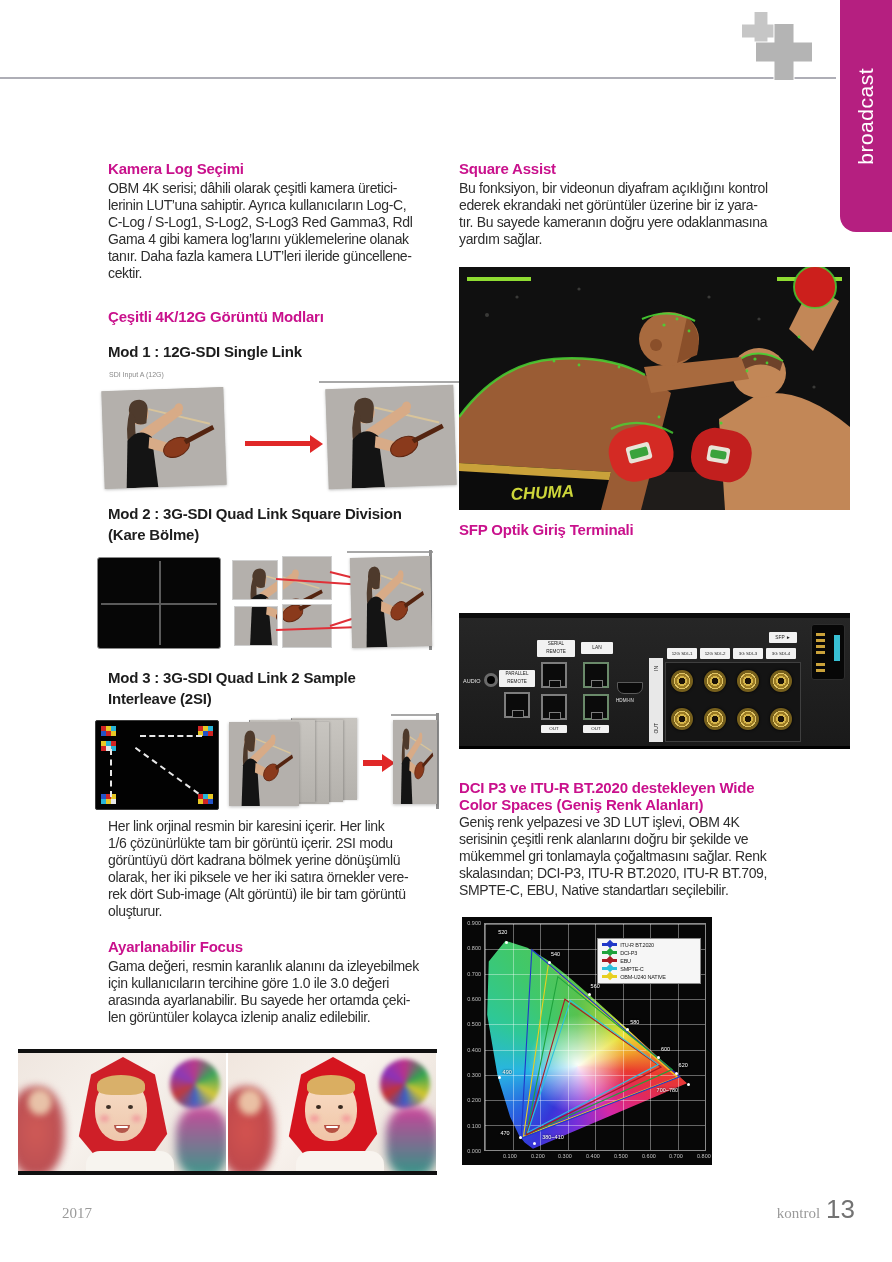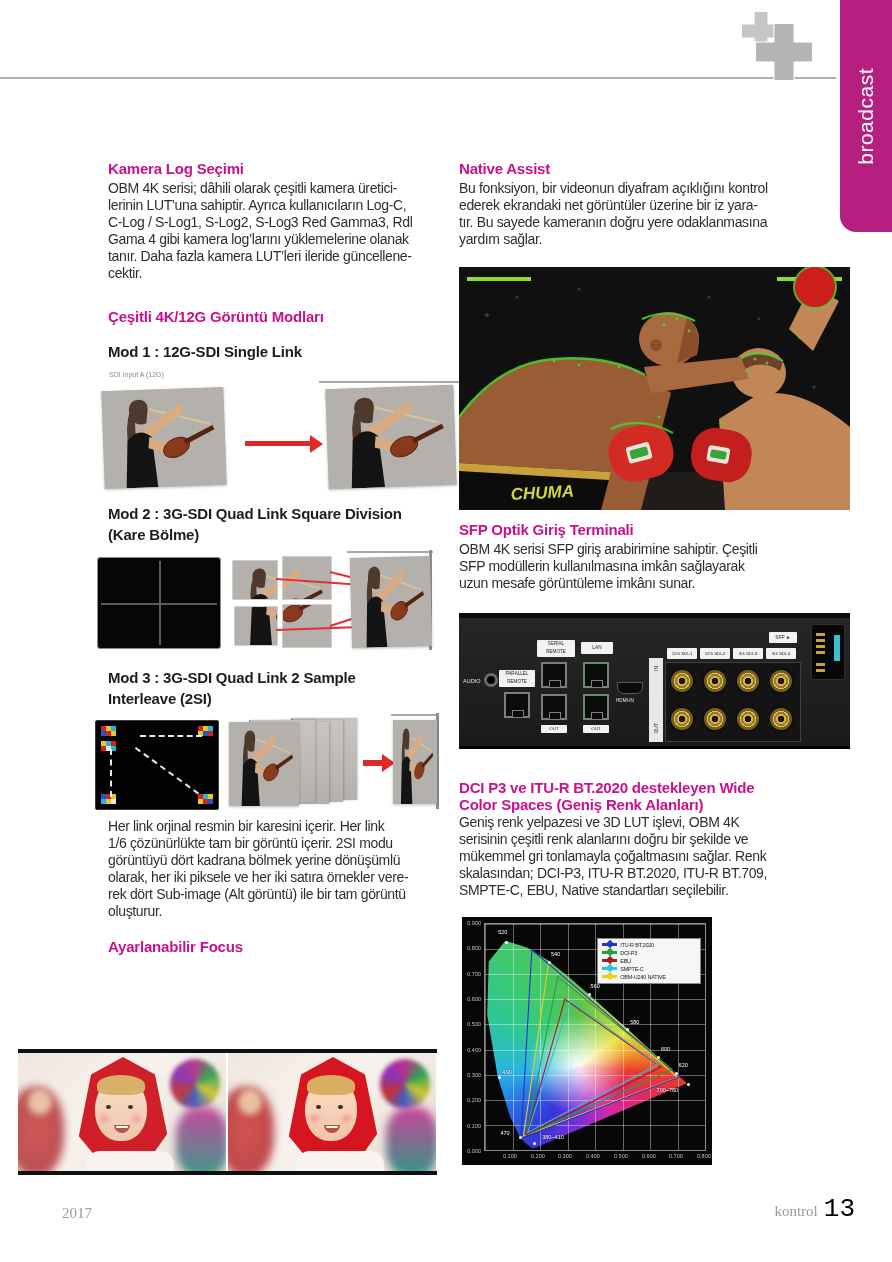--- a/index.html
+++ b/index.html
@@ -118,21 +118,21 @@
   .lg-mark { width:15px; height:3px; position:relative; flex:0 0 15px; }
   .lg-mark::after { content:""; position:absolute; left:5px; top:-2px; width:6px; height:6px; transform:rotate(45deg); background:inherit; }
   .lg-label { font-size:5.5px; color:#1a1a1a; letter-spacing:-.2px; }
   .tick { position:absolute; font-size:5.5px; color:#c2c2c2; }
   .ytick { left:0; width:19px; text-align:right; }
 
   
   .foot-year { position:absolute; left:62px; top:1205px; font-family:"Liberation Serif", serif; font-size:15px; color:#9a9a9a; }
   .foot-right { position:absolute; right:37px; top:1194px; display:flex; align-items:baseline; gap:6px; }
   .foot-brand { font-family:"Liberation Serif", serif; font-size:15px; color:#9a9a9a; }
-  .foot-page { font-family:Liberation Mono, monospace; font-size:26px; color:#000000; }
+  .foot-page { font-family:Liberation Sans, sans-serif; font-size:26px; color:#737373; }
 </style>
 </head>
 <body>
 
 <svg width="0" height="0" style="position:absolute" aria-hidden="true">
   <symbol id="violinist-art" viewBox="0 0 100 70" preserveAspectRatio="none">
     <rect width="100" height="70" fill="#b8b5b0"></rect>
     <rect width="100" height="70" fill="#a8a5a0" opacity=".25"></rect>
     <path d="M38 14 L88 26" stroke="#d9c49a" stroke-width="1.4"></path>
     <path d="M30 30 L62 12 L66 18 L36 36 Z" fill="#d8ab87"></path>
@@ -293,20 +293,24 @@
   </div>
 
   <div class="body-txt" style="left:108px; top:818px; width:352px;">Her link orjinal resmin bir karesini içerir. Her link
 1/6 çözünürlükte tam bir görüntü içerir. 2SI modu
 görüntüyü dört kadrana bölmek yerine dönüşümlü
 olarak, her iki piksele ve her iki satıra örnekler vere-
 rek dört Sub-image (Alt görüntü) ile bir tam görüntü
 oluşturur.</div>
 
   <div class="h-mag" style="left:108px; top:938px; width:340px;">Ayarlanabilir Focus</div>
+  <div class="body-txt" style="left:108px; top:958px; width:352px;">Gama değeri, resmin karanlık alanını da izleyebilmek
+için kullanıcıların tercihine göre 1.0 ile 3.0 değeri
+arasında ayarlanabilir. Bu sayede her ortamda çeki-
+len görüntüler kolayca izlenip analiz edilebilir.</div>
 
   <div class="fig fig-girls" style="left:18px; top:1049px; width:419px; height:126px;">
     <div class="girl-panel">
       <div class="gp-leftfig"></div>
       <div class="gp-lefthead"></div>
       <div class="gp-turban"></div>
       <div class="gp-turbanbody"></div>
       <div class="gp-scarf"></div>
       <div class="gp-face"></div>
       <div class="gp-bangs"></div>
@@ -327,21 +331,21 @@
       <div class="gp-bangs"></div>
       <div class="gp-eye" style="left:88px; top:52px;"></div>
       <div class="gp-eye" style="left:110px; top:52px;"></div>
       <div class="gp-cheek" style="left:82px; top:62px;"></div>
       <div class="gp-cheek" style="left:114px; top:62px;"></div>
       <div class="gp-mouth"></div>
       <div class="gp-blouse"></div>
     </div>
   </div>
 
-  <div class="h-mag" style="left:459px; top:160px; width:392px;">Native Assist</div>
+  <div class="h-mag" style="left:459px; top:160px; width:392px;">Square Assist</div>
   <div class="body-txt" style="left:459px; top:180px; width:396px;">Bu fonksiyon, bir videonun diyafram açıklığını kontrol
 ederek ekrandaki net görüntüler üzerine bir iz yara-
 tır. Bu sayede kameranın doğru yere odaklanmasına
 yardım sağlar.</div>
 
   <div class="fig fig-box" style="left:459px; top:267px; width:391px; height:243px;">
     <svg viewBox="0 0 391 243" preserveAspectRatio="none">
       <rect width="391" height="243" fill="#101010"></rect>
       <g fill="#3a3a38">
         <circle cx="28" cy="48" r="2"></circle>
@@ -399,23 +403,20 @@
           <circle cx="95" cy="94" r="1.4"></circle>
           <circle cx="160" cy="100" r="1.4"></circle>
         <circle cx="262" cy="156" r="1.6"></circle>
           <circle cx="200" cy="150" r="1.4"></circle>
           <circle cx="340" cy="70" r="1.4"></circle>
       </g>
     </svg>
   </div>
 
   <div class="h-mag" style="left:459px; top:521px; width:392px;">SFP Optik Giriş Terminali</div>
-  <div class="body-txt" style="left:459px; top:541px; width:396px;">OBM 4K serisi SFP giriş arabirimine sahiptir. Çeşitli
-SFP modüllerin kullanılmasına imkân sağlayarak
-uzun mesafe görüntüleme imkânı sunar.</div>
 
   <div class="fig fig-panel" style="left:459px; top:613px; width:391px; height:136px;">
     <span class="pn-wht-txt" style="left:4px; top:60px; font-size:5.5px;">AUDIO</span>
     <div class="pn-jack" style="left:25px; top:55px;"></div>
     <div class="pn-label" style="left:40px; top:52px; width:36px; height:17px; font-size:4.6px; line-height:8px;">PARALLEL
 REMOTE</div>
     <div class="pn-port" style="left:45px; top:74px;"></div>
     <div class="pn-label" style="left:78px; top:22px; width:38px; height:17px; font-size:4.6px; line-height:8px;">SERIAL
 REMOTE</div>
     <div class="pn-port" style="left:82px; top:44px;"></div>

